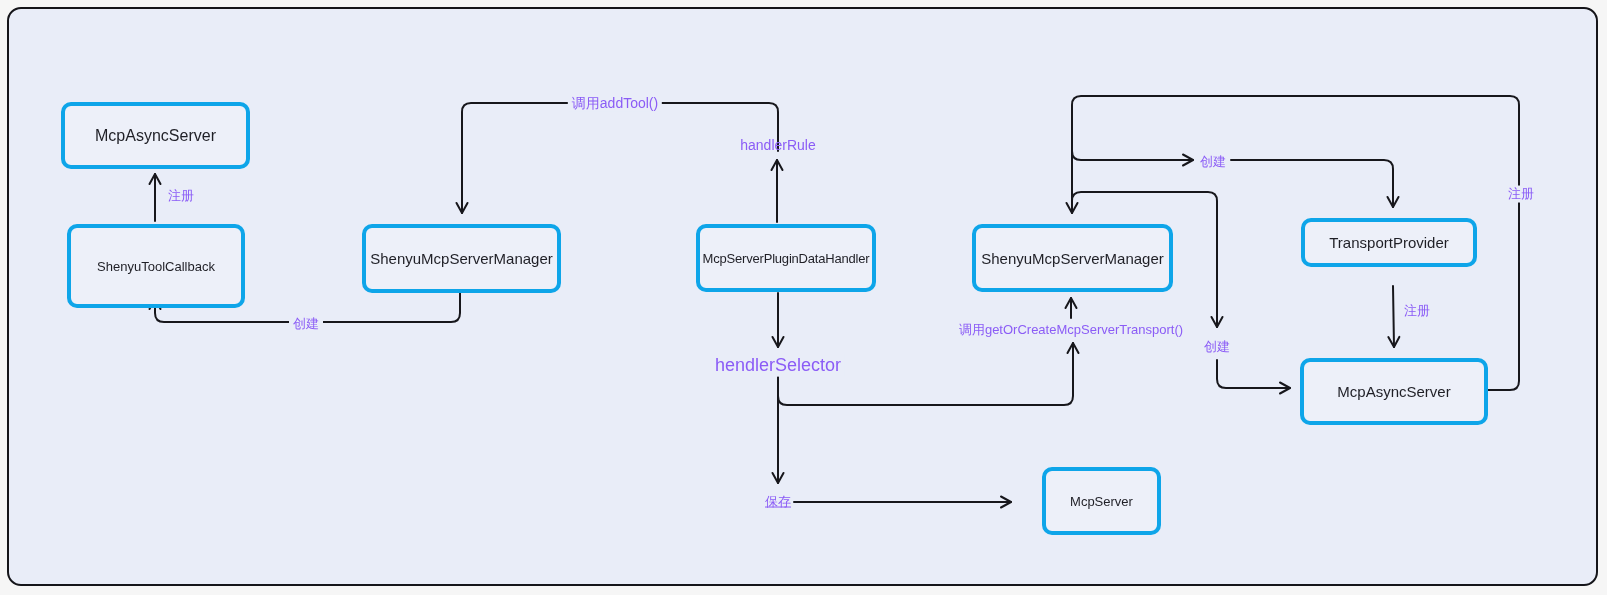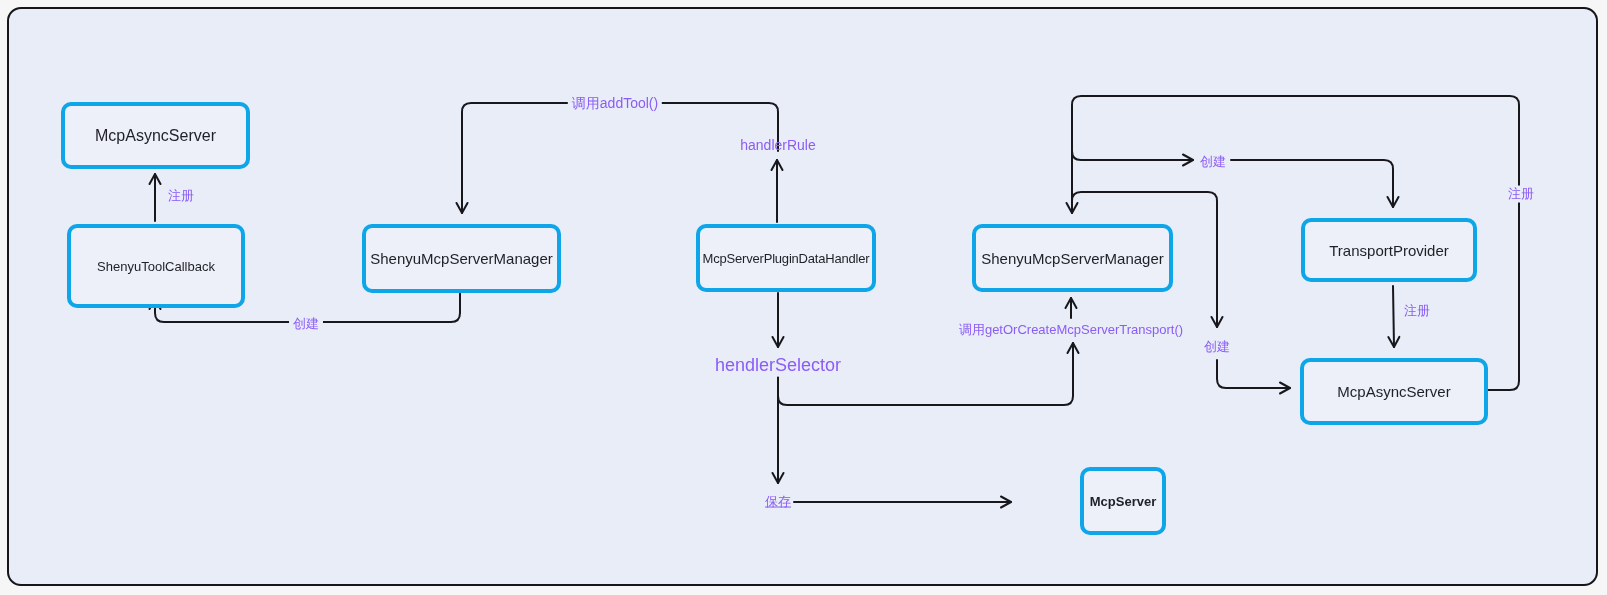--- a/index.html
+++ b/index.html
@@ -25,23 +25,23 @@
     border-radius:10px;
     box-sizing:border-box;
     display:flex;align-items:center;justify-content:center;
     white-space:nowrap;
   }
   .n0{left:61px;top:102px;width:189px;height:67px;font-size:16px;}
   .n1{left:67px;top:224px;width:178px;height:84px;font-size:13px;}
   .n2{left:362px;top:224px;width:199px;height:69px;font-size:15px;}
   .n3{left:696px;top:224px;width:180px;height:68px;font-size:13px;letter-spacing:-0.2px;}
   .n4{left:972px;top:224px;width:201px;height:68px;font-size:15px;}
-  .n5{left:1301px;top:218px;width:176px;height:64px;font-size:15px;}
+  .n5{left:1301px;top:218px;width:176px;height:49px;font-size:15px;}
   .n6{left:1300px;top:358px;width:188px;height:67px;font-size:15px;}
-  .n7{left:1080px;top:467px;width:86px;height:68px;font-size:13px;font-weight:bold;}
+  .n7{left:1042px;top:467px;width:119px;height:68px;font-size:13px;}
   .elabel{
     position:absolute;z-index:3;
     transform:translate(-50%,-50%);
     white-space:nowrap;line-height:1.15;
     font-size:13px;color:#8b5cf6;
     padding:1px 4px;
   }
   .onwire{background:#e9edf8;}
   .l-register-left{left:181px;top:196px;}
   .l-create-left{left:306px;top:324px;}

